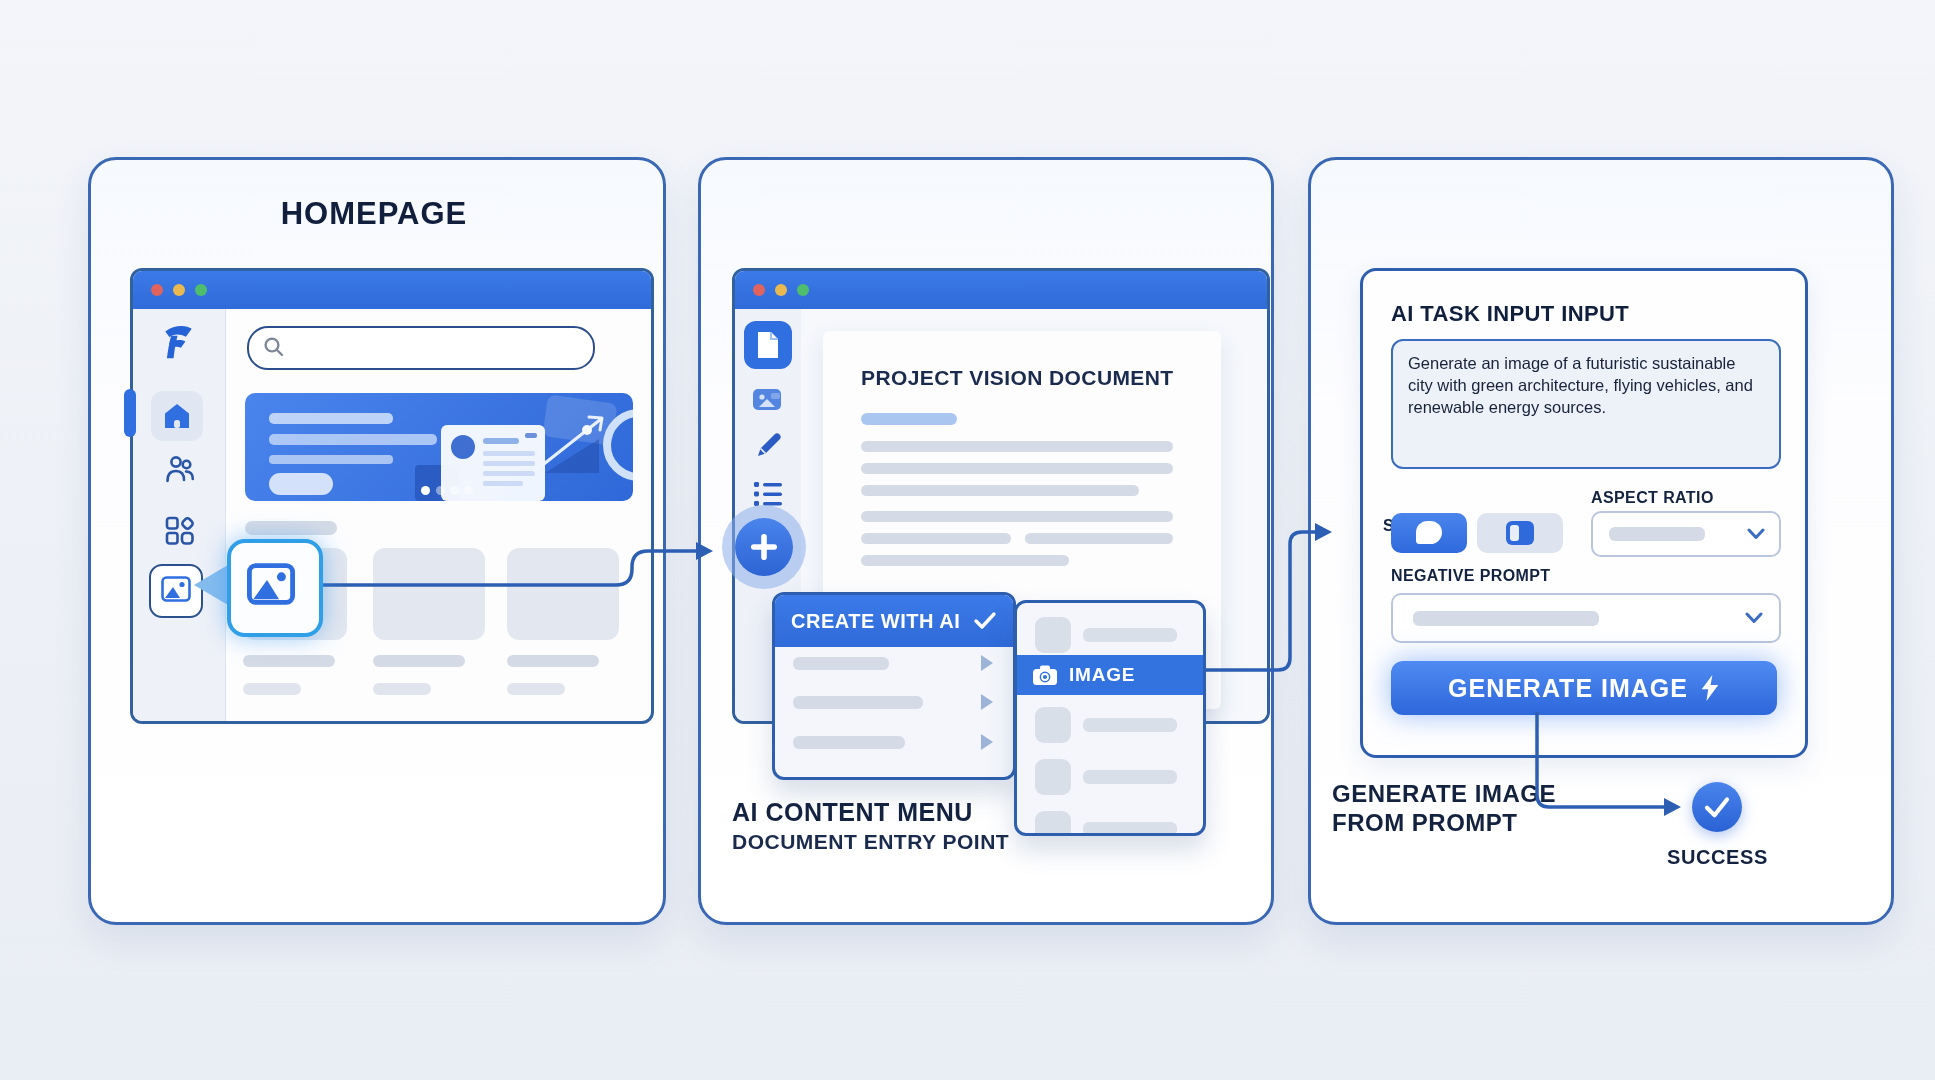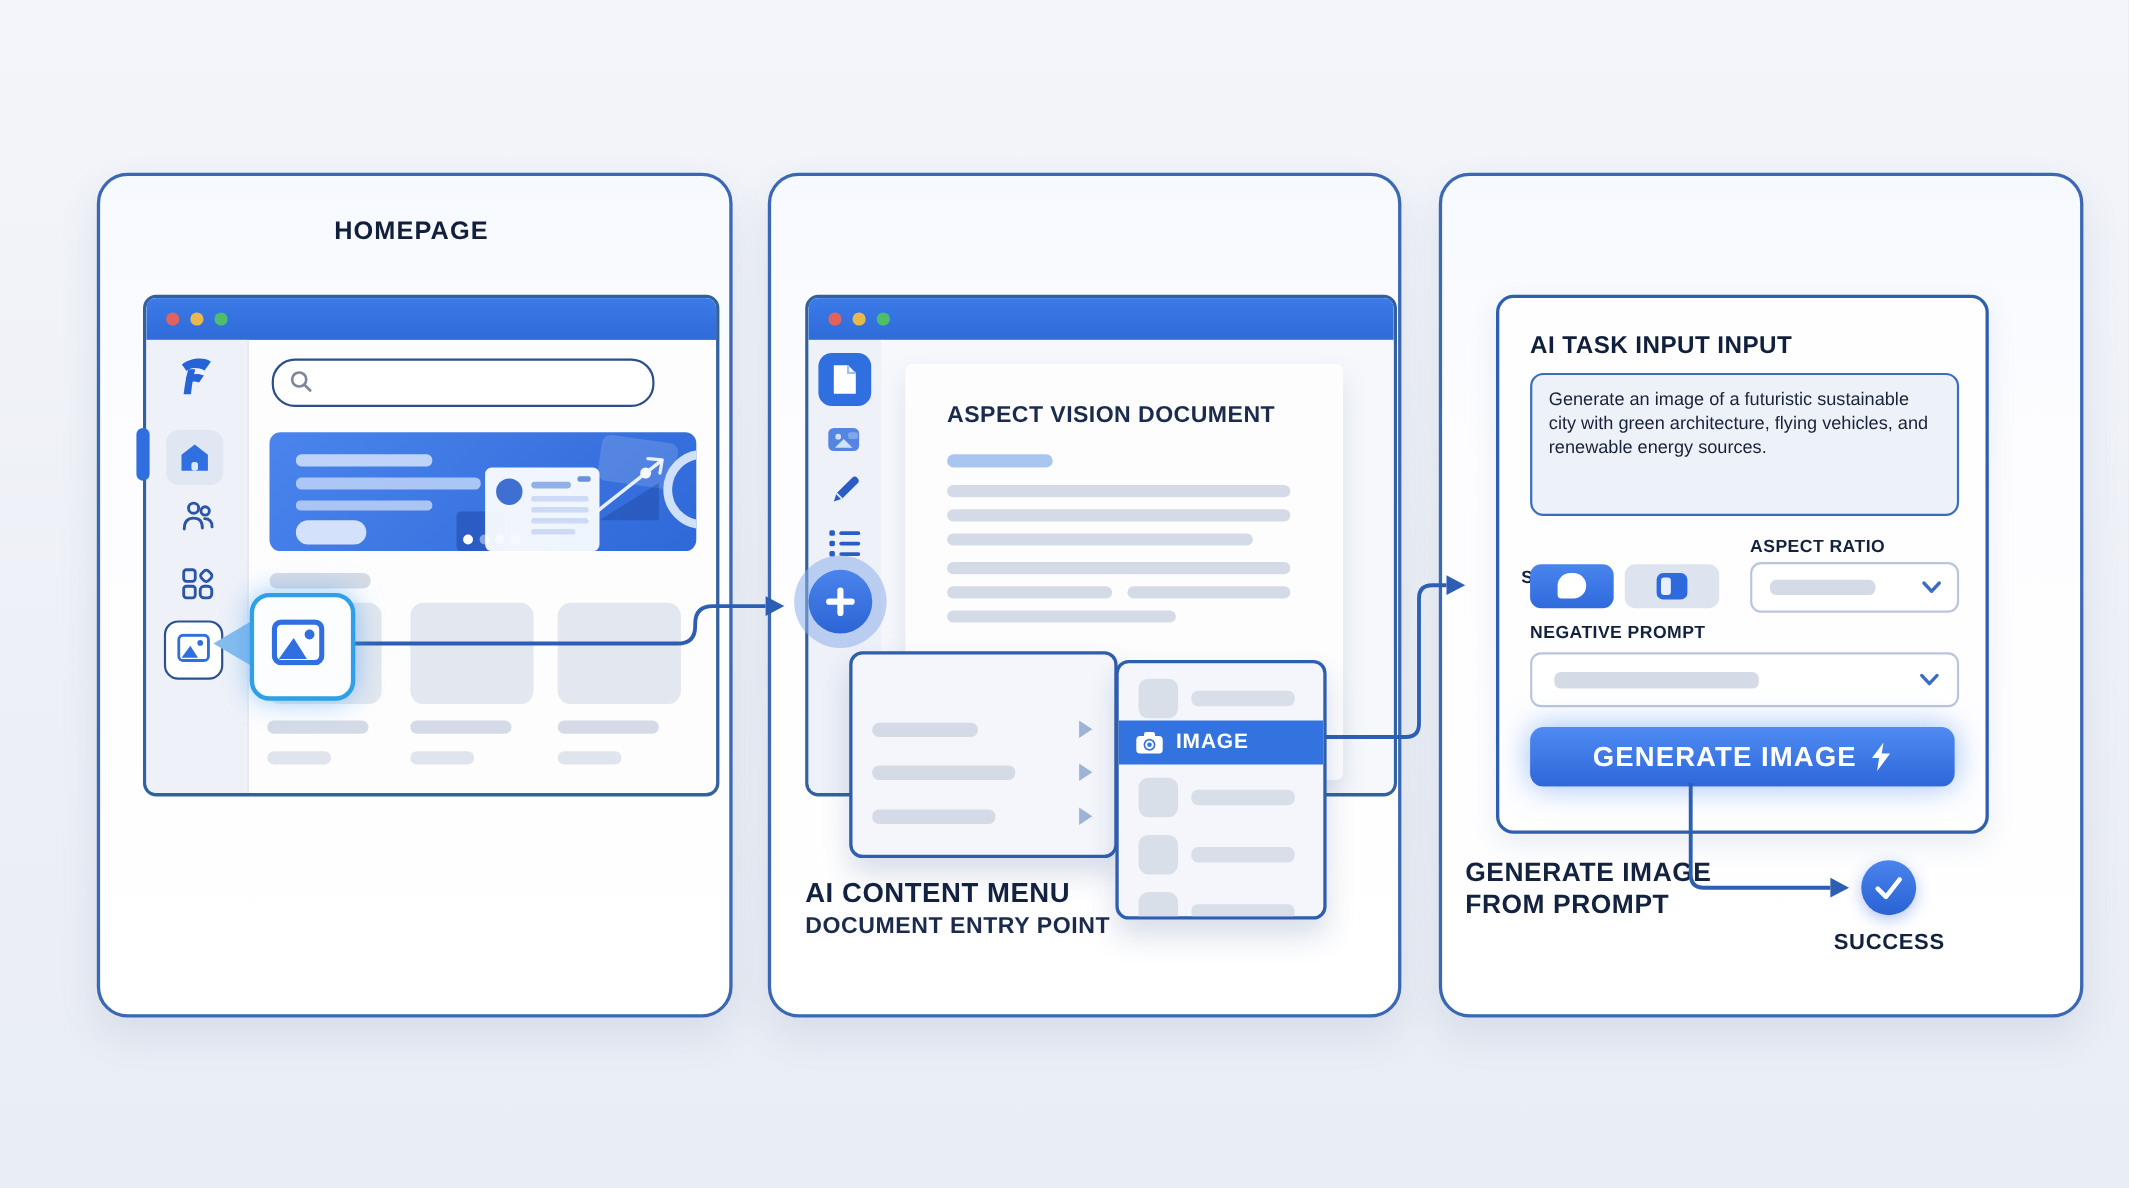--- a/index.html
+++ b/index.html
@@ -3,21 +3,21 @@
 <meta charset="utf-8">
 <style>
   html,body{margin:0;padding:0;background:#e8ebf2;}
   .canvas{position:relative;width:1935px;height:1080px;overflow:hidden;
     font-family:"Liberation Sans",sans-serif;
     background:linear-gradient(180deg,#f3f5fa 0%,#edf0f6 55%,#e9edf4 100%);}
   .abs{position:absolute;}
   .panel{position:absolute;top:157px;height:762px;border:3px solid #3a68b4;border-radius:28px;
     background:linear-gradient(180deg,#f6f9fe 0%,#fdfdff 34%,#ffffff 100%);
     box-shadow:0 16px 36px rgba(44,78,140,.10);}
-  .panel-title{position:absolute;top:196px;text-align:center;font-size:23px;font-weight:bold;
+  .panel-title{position:absolute;top:196px;text-align:center;font-size:31px;font-weight:bold;
     color:#111f3d;letter-spacing:1px;}
   .win{position:absolute;top:268px;height:450px;border:3px solid #31619f;border-radius:12px;
     background:#fdfdfe;overflow:hidden;}
   .titlebar{position:absolute;left:0;top:0;right:0;height:38px;
     background:linear-gradient(180deg,#3b7ae8,#2f6bd9);}
   .light{position:absolute;top:13px;width:12px;height:12px;border-radius:50%;}
   .bar{position:absolute;border-radius:6px;background:#d5dbe6;}
   .bluebar{position:absolute;border-radius:6px;background:#a9c6f1;}
   .caption{position:absolute;color:#13223f;font-weight:bold;letter-spacing:.5px;}
   .menu{position:absolute;background:#f4f6fb;border:3px solid #2e5fae;border-radius:12px;
@@ -187,21 +187,21 @@
             <rect x="11" y="4" width="19" height="3.4" rx="1.7"></rect>
           <rect x="2" y="12.5" width="5" height="5" rx="1.4"></rect>
             <rect x="11" y="13.5" width="19" height="3.4" rx="1.7"></rect>
           <rect x="2" y="22" width="5" height="5" rx="1.4"></rect>
             <rect x="11" y="23" width="19" height="3.4" rx="1.7"></rect>
         </g>
       </svg>
     </div>
 
     <div class="abs" style="left:88px;top:60px;width:398px;height:378px;background:#fdfdfe;border-radius:6px;box-shadow:0 10px 24px rgba(60,90,150,.13);"></div>
-    <div class="abs" style="left:126px;top:95px;font-size:21px;font-weight:bold;color:#1b2b4d;letter-spacing:.4px;">ASPECT VISION DOCUMENT</div>
+    <div class="abs" style="left:126px;top:95px;font-size:21px;font-weight:bold;color:#1b2b4d;letter-spacing:.4px;">PROJECT VISION DOCUMENT</div>
 
     <div class="bluebar" style="left:126px;top:142px;width:96px;height:12px;"></div>
     <div class="bar" style="left:126px;top:170px;width:312px;height:11px;"></div>
     <div class="bar" style="left:126px;top:192px;width:312px;height:11px;"></div>
     <div class="bar" style="left:126px;top:214px;width:278px;height:11px;"></div>
     <div class="bar" style="left:126px;top:240px;width:312px;height:11px;"></div>
     <div class="bar" style="left:126px;top:262px;width:150px;height:11px;"></div>
     <div class="bar" style="left:290px;top:262px;width:148px;height:11px;"></div>
     <div class="bar" style="left:126px;top:284px;width:208px;height:11px;"></div>
     <div class="bluebar" style="left:126px;top:326px;width:96px;height:12px;"></div>
@@ -213,20 +213,26 @@
 
   <div class="abs" style="left:722px;top:505px;width:84px;height:84px;border-radius:50%;background:rgba(142,175,235,.55);z-index:24;"></div>
   <div class="abs" style="left:735px;top:518px;width:58px;height:58px;border-radius:50%;background:linear-gradient(180deg,#4a84ec,#2d64d4);z-index:24;">
     <svg width="30" height="30" viewBox="0 0 30 30" style="margin:14px 0 0 14px;">
       <rect x="2" y="12.2" width="26" height="5.6" rx="2.8" fill="#fff"></rect>
       <rect x="12.2" y="2" width="5.6" height="26" rx="2.8" fill="#fff"></rect>
     </svg>
   </div>
 
   <div class="menu" style="left:772px;top:592px;width:238px;height:182px;z-index:30;">
+    <div class="menu-header">
+      <span>CREATE WITH AI</span>
+      <svg width="24" height="20" viewBox="0 0 24 20" style="margin-left:auto;">
+        <polyline points="3,10 9,16 21,3" fill="none" stroke="#fff" stroke-width="3.4" stroke-linecap="round" stroke-linejoin="round"></polyline>
+      </svg>
+    </div>
     <div class="bar" style="left:18px;top:62px;width:96px;height:13px;"></div>
     <div class="tri-right" style="left:206px;top:60px;"></div>
     <div class="bar" style="left:18px;top:101px;width:130px;height:13px;"></div>
     <div class="tri-right" style="left:206px;top:99px;"></div>
     <div class="bar" style="left:18px;top:141px;width:112px;height:13px;"></div>
     <div class="tri-right" style="left:206px;top:139px;"></div>
   </div>
 
   <div class="menu" style="left:1014px;top:600px;width:186px;height:230px;z-index:31;">
     <div class="sq" style="left:18px;top:14px;width:36px;height:36px;"></div>

